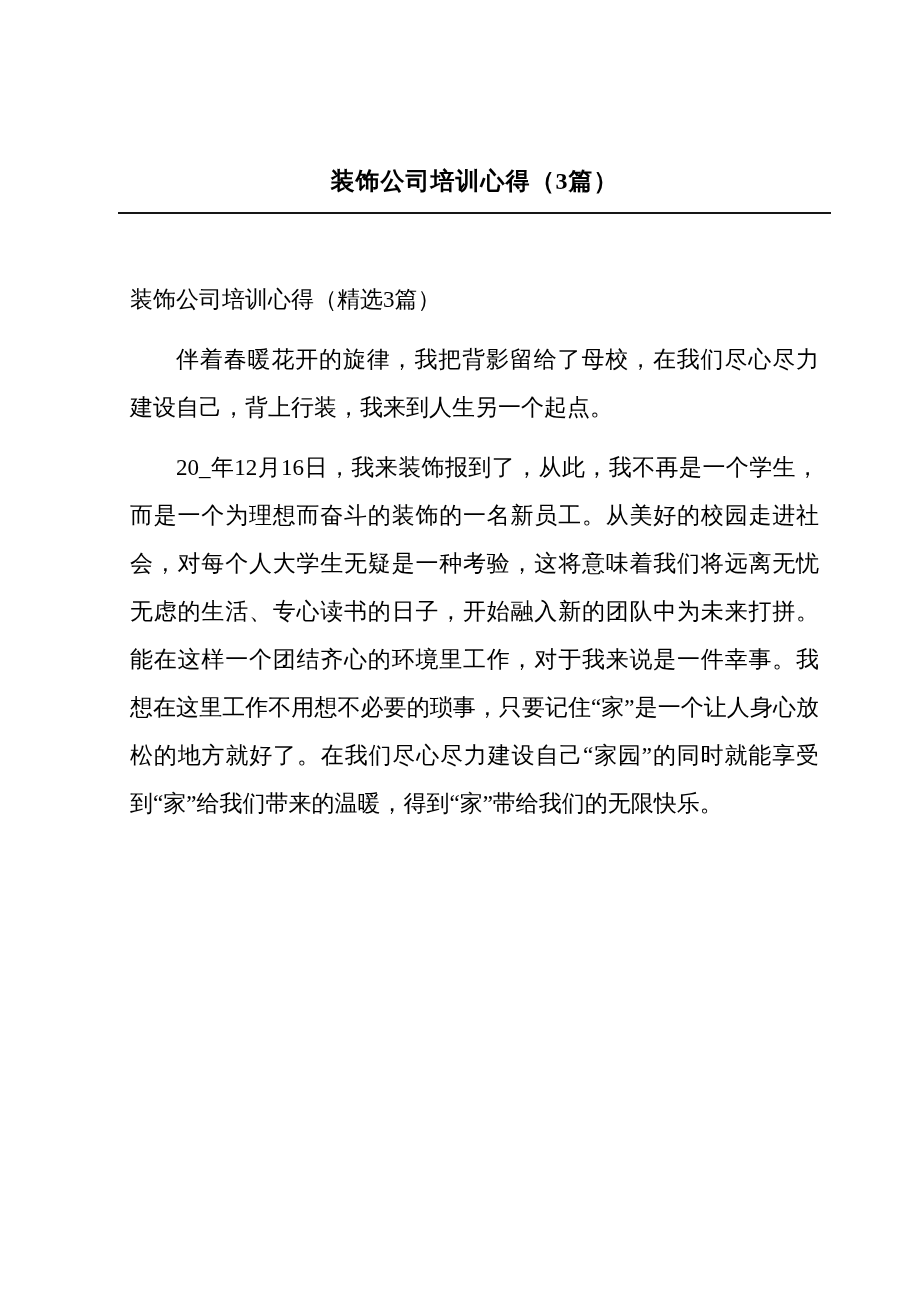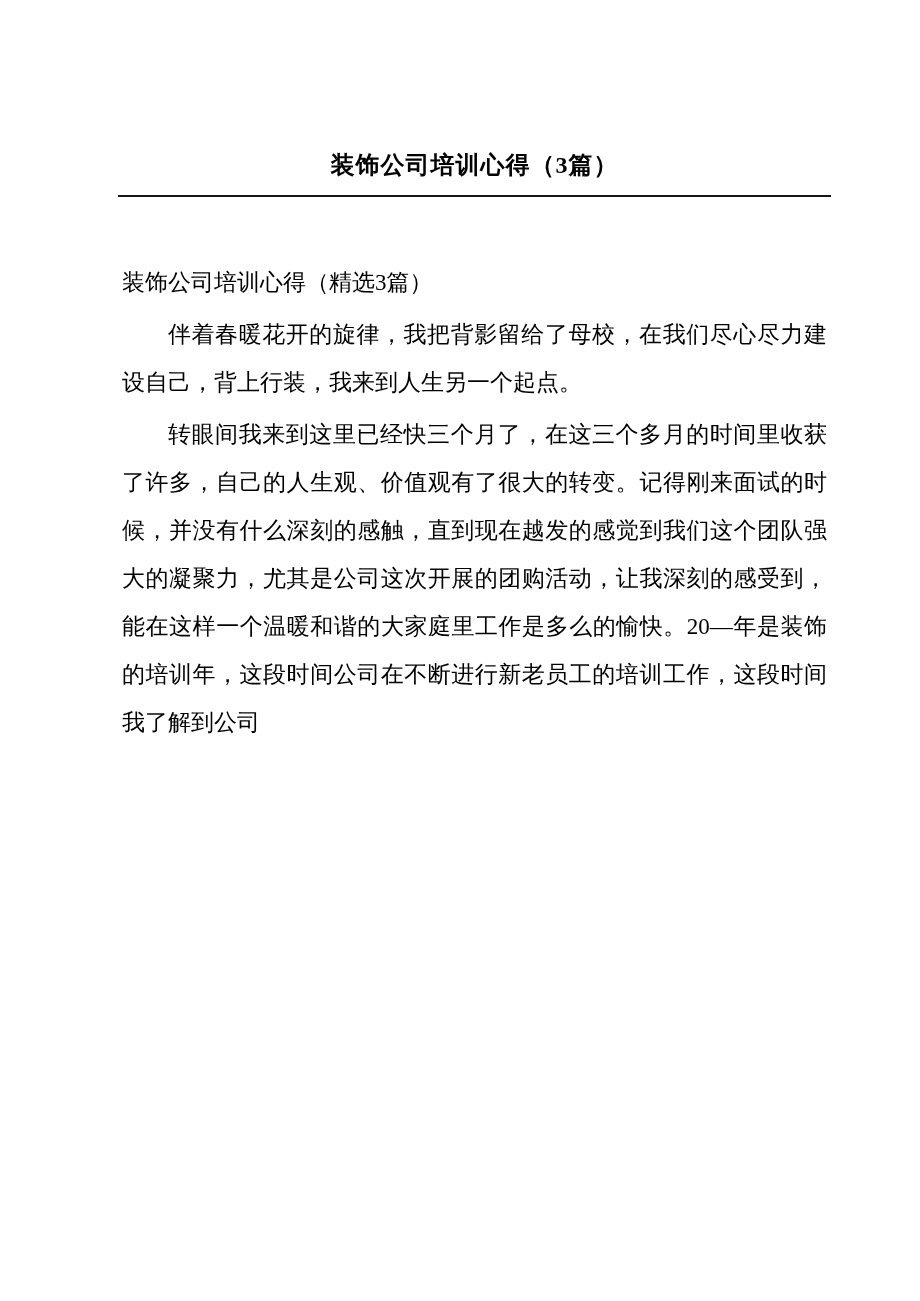--- a/index.html
+++ b/index.html
@@ -9,47 +9,47 @@
     color:#000000;
     font-family:"Liberation Serif","DejaVu Serif",serif;
     overflow:hidden;
   }
   .page {
     width:920px; height:1301px;
     padding:150px 89px 40px 118px;
     box-sizing:border-box;
   }
   .doc-title {
-    margin:0;
+    margin:16px;
     font-size:24px;
     font-weight:bold;
     text-align:center;
     line-height:30px;
     letter-spacing:1px;
   }
   .title-rule {
     height:0;
     border-bottom:2px solid #161616;
     margin-top:15px;
   }
   .doc-body { margin-top:62px; }
   .para {
-    margin:4px;
+    margin:12px;
     font-size:23px;
     line-height:48px;
     text-align:justify;
     text-justify:inter-ideograph;
     word-break:break-all;
   }
   .para.indent { text-indent:2em; }
 </style>
 </head>
 <body>
 
 <div class="page">
   <h1 class="doc-title">装饰公司培训心得（3篇）</h1>
   <div class="title-rule"></div>
   <div class="doc-body">
       <p class="para">装饰公司培训心得（精选3篇）</p>
       <p class="para indent">伴着春暖花开的旋律，我把背影留给了母校，在我们尽心尽力建设自己，背上行装，我来到人生另一个起点。</p>
-      <p class="para indent">转眼间我来到这里已经快三个月了，在这三个多月的时间里收获了许多，自己的人生观、价值观有了很大的转变。记得刚来面试的时候，并没有什么深刻的感触，直到现在越发的感觉到我们这个团队强大的凝聚力，尤其是公司这次开展的团购活动，让我深刻的感受到，能在这样一个温暖和谐的大家庭里工作是多么的愉快。20—年是装饰的培训年，这段时间公司在不断进行新老员工的培训工作，这段时间我了解到公司</p>
+      <p class="para indent">20_年12月16日，我来装饰报到了，从此，我不再是一个学生，而是一个为理想而奋斗的装饰的一名新员工。从美好的校园走进社会，对每个人大学生无疑是一种考验，这将意味着我们将远离无忧无虑的生活、专心读书的日子，开始融入新的团队中为未来打拼。能在这样一个团结齐心的环境里工作，对于我来说是一件幸事。我想在这里工作不用想不必要的琐事，只要记住“家”是一个让人身心放松的地方就好了。在我们尽心尽力建设自己“家园”的同时就能享受到“家”给我们带来的温暖，得到“家”带给我们的无限快乐。</p>
     </div>
 </div>
 
 </body></html>

